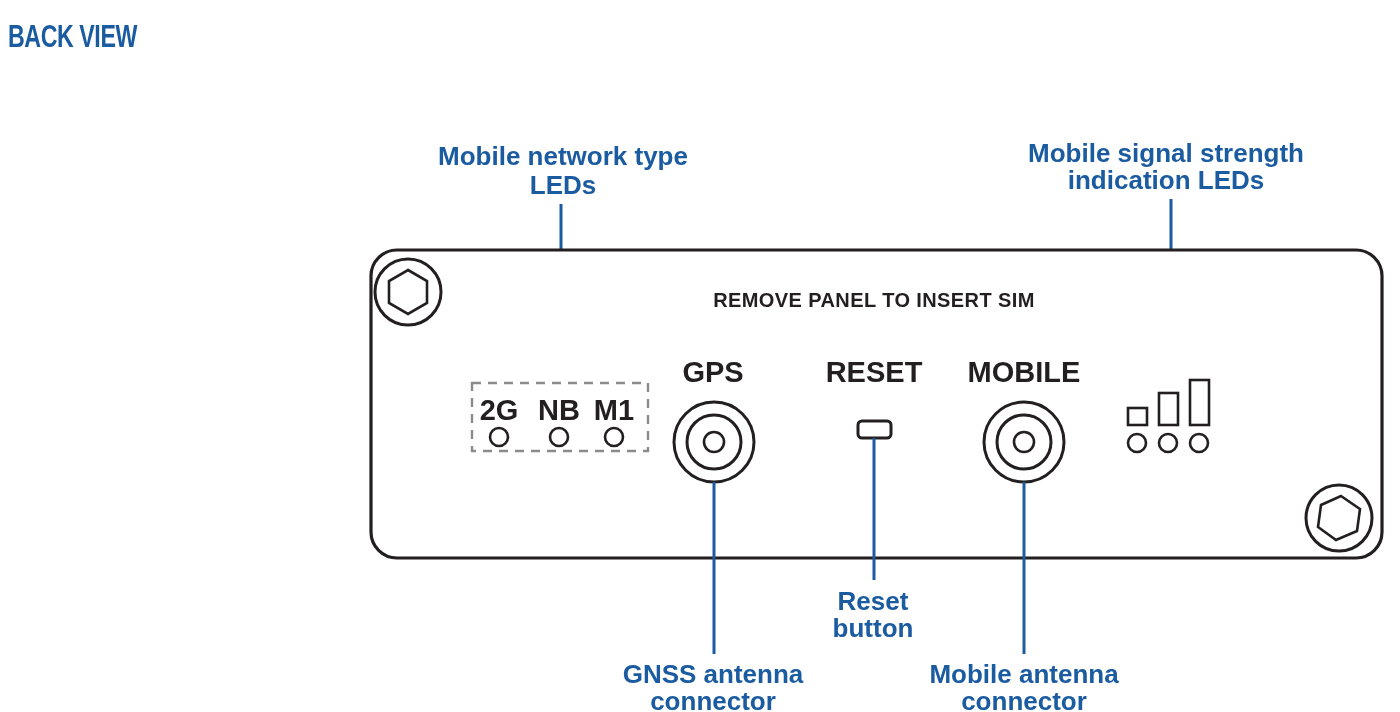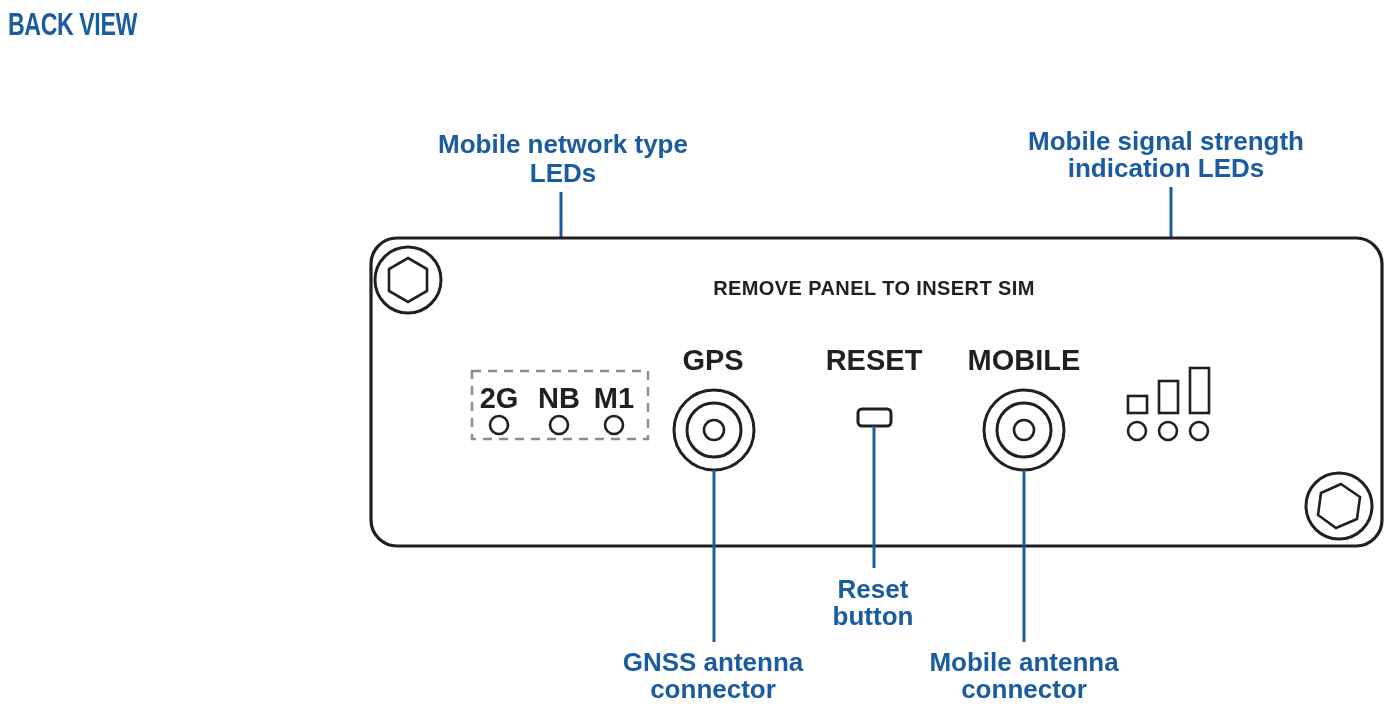--- a/index.html
+++ b/index.html
@@ -9,21 +9,21 @@
   }
   body {
     width: 1400px;
     height: 712px;
     position: relative;
     overflow: hidden;
     font-family: "Liberation Sans", sans-serif;
   }
   #stage {
     position: absolute;
-    left: 0; top: 0;
+    left: 0; top: 12px;
     width: 1400px;
     height: 548px;
   }
   svg { display: block; }
 
   .view-title {
     font-family: "Liberation Sans", sans-serif;
     font-weight: bold;
     font-size: 27px;
     letter-spacing: -0.5px;

